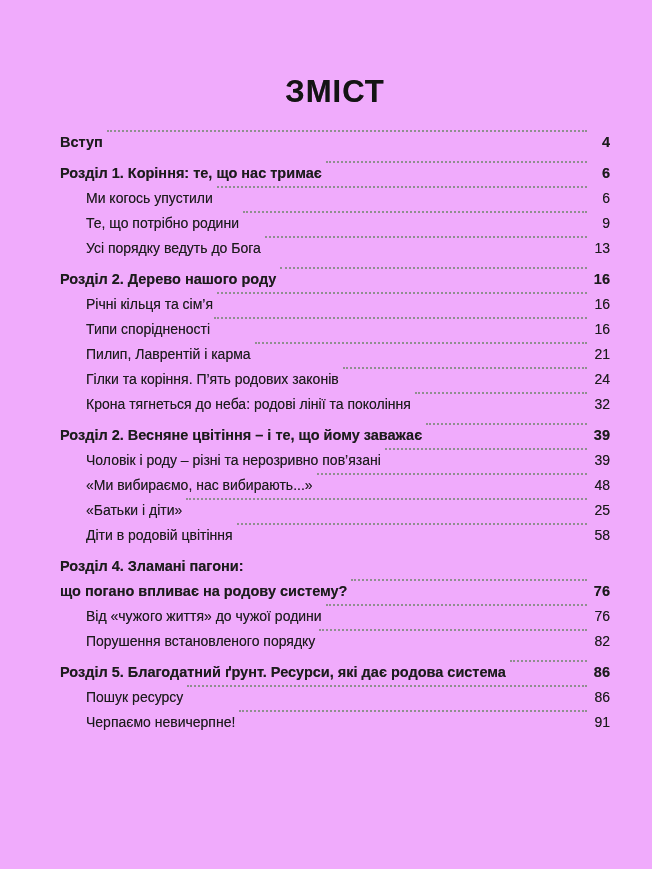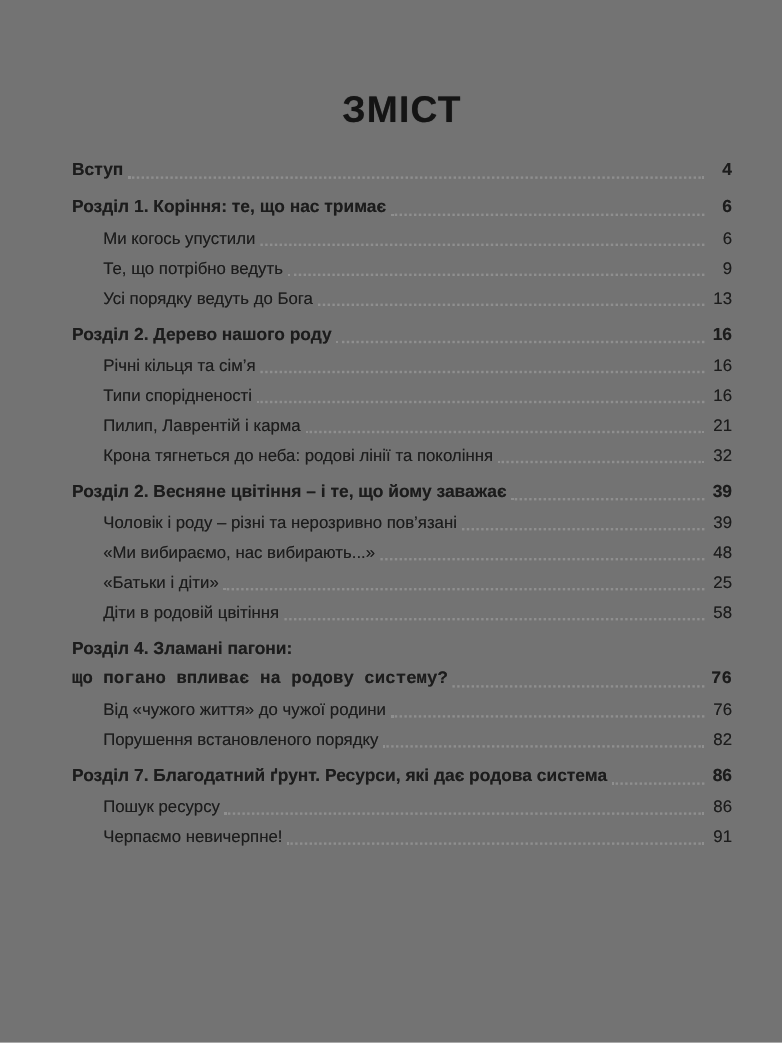--- a/index.html
+++ b/index.html
@@ -13,53 +13,51 @@
     position: relative;
     font-family: "Liberation Sans", sans-serif;
     color: #1c1c1c;
     overflow: hidden;
   }
   .page {
     position: absolute;
     inset: 0;
     padding: 74px 42px 0 60px;
     box-sizing: border-box;
-    background: #737373;
+    background: #f0abfc;
     
     filter: blur(0.25px);
   }
   .title {
     margin: 0 0 20px 0;
     text-align: center;
     font-size: 31px;
     font-weight: bold;
     letter-spacing: 1px;
     color: #141414;
     text-shadow: 0 0 0.6px rgba(0,0,0,0.55);
   }
   .toc {
     width: 100%;
   }
   .toc-row {
     display: flex;
-    align-items: flex-end;
     font-size: 14px;
     line-height: 25px;
     text-shadow: 0 0 0.4px rgba(0,0,0,0.45);
   }
   .toc-row.chapter {
     font-weight: bold;
     font-size: 14.5px;
     margin-top: 6px;
   }
   .toc-row.cont {
     font-weight: bold;
     font-size: 14.5px;
     margin-top: 0;
-    font-family: Liberation Mono, monospace;
   }
   .toc-row.sub .label {
     padding-left: 26px;
   }
   .label {
     white-space: nowrap;
   }
   .leader {
     flex: 1 1 auto;
     min-width: 18px;
@@ -93,21 +91,21 @@
       <span class="pagenum">6</span>
     </div>
 
     <div class="toc-row sub">
       <span class="label">Ми когось упустили</span>
       <span class="leader"></span>
       <span class="pagenum">6</span>
     </div>
 
     <div class="toc-row sub">
-      <span class="label">Те, що потрібно ведуть</span>
+      <span class="label">Те, що потрібно родини</span>
       <span class="leader"></span>
       <span class="pagenum">9</span>
     </div>
 
     <div class="toc-row sub">
       <span class="label">Усі порядку ведуть до Бога</span>
       <span class="leader"></span>
       <span class="pagenum">13</span>
     </div>
 
@@ -128,20 +126,25 @@
       <span class="leader"></span>
       <span class="pagenum">16</span>
     </div>
 
     <div class="toc-row sub">
       <span class="label">Пилип, Лаврентій і карма</span>
       <span class="leader"></span>
       <span class="pagenum">21</span>
     </div>
 
+    <div class="toc-row sub">
+      <span class="label">Гілки та коріння. П’ять родових законів</span>
+      <span class="leader"></span>
+      <span class="pagenum">24</span>
+    </div>
 
     <div class="toc-row sub">
       <span class="label">Крона тягнеться до неба: родові лінії та покоління</span>
       <span class="leader"></span>
       <span class="pagenum">32</span>
     </div>
 
     <div class="toc-row chapter">
       <span class="label">Розділ 2. Весняне цвітіння – і те, що йому заважає</span>
       <span class="leader"></span>
@@ -188,21 +191,21 @@
       <span class="pagenum">76</span>
     </div>
 
     <div class="toc-row sub">
       <span class="label">Порушення встановленого порядку</span>
       <span class="leader"></span>
       <span class="pagenum">82</span>
     </div>
 
     <div class="toc-row chapter">
-      <span class="label">Розділ 7. Благодатний ґрунт. Ресурси, які дає родова система</span>
+      <span class="label">Розділ 5. Благодатний ґрунт. Ресурси, які дає родова система</span>
       <span class="leader"></span>
       <span class="pagenum">86</span>
     </div>
 
     <div class="toc-row sub">
       <span class="label">Пошук ресурсу</span>
       <span class="leader"></span>
       <span class="pagenum">86</span>
     </div>
 

